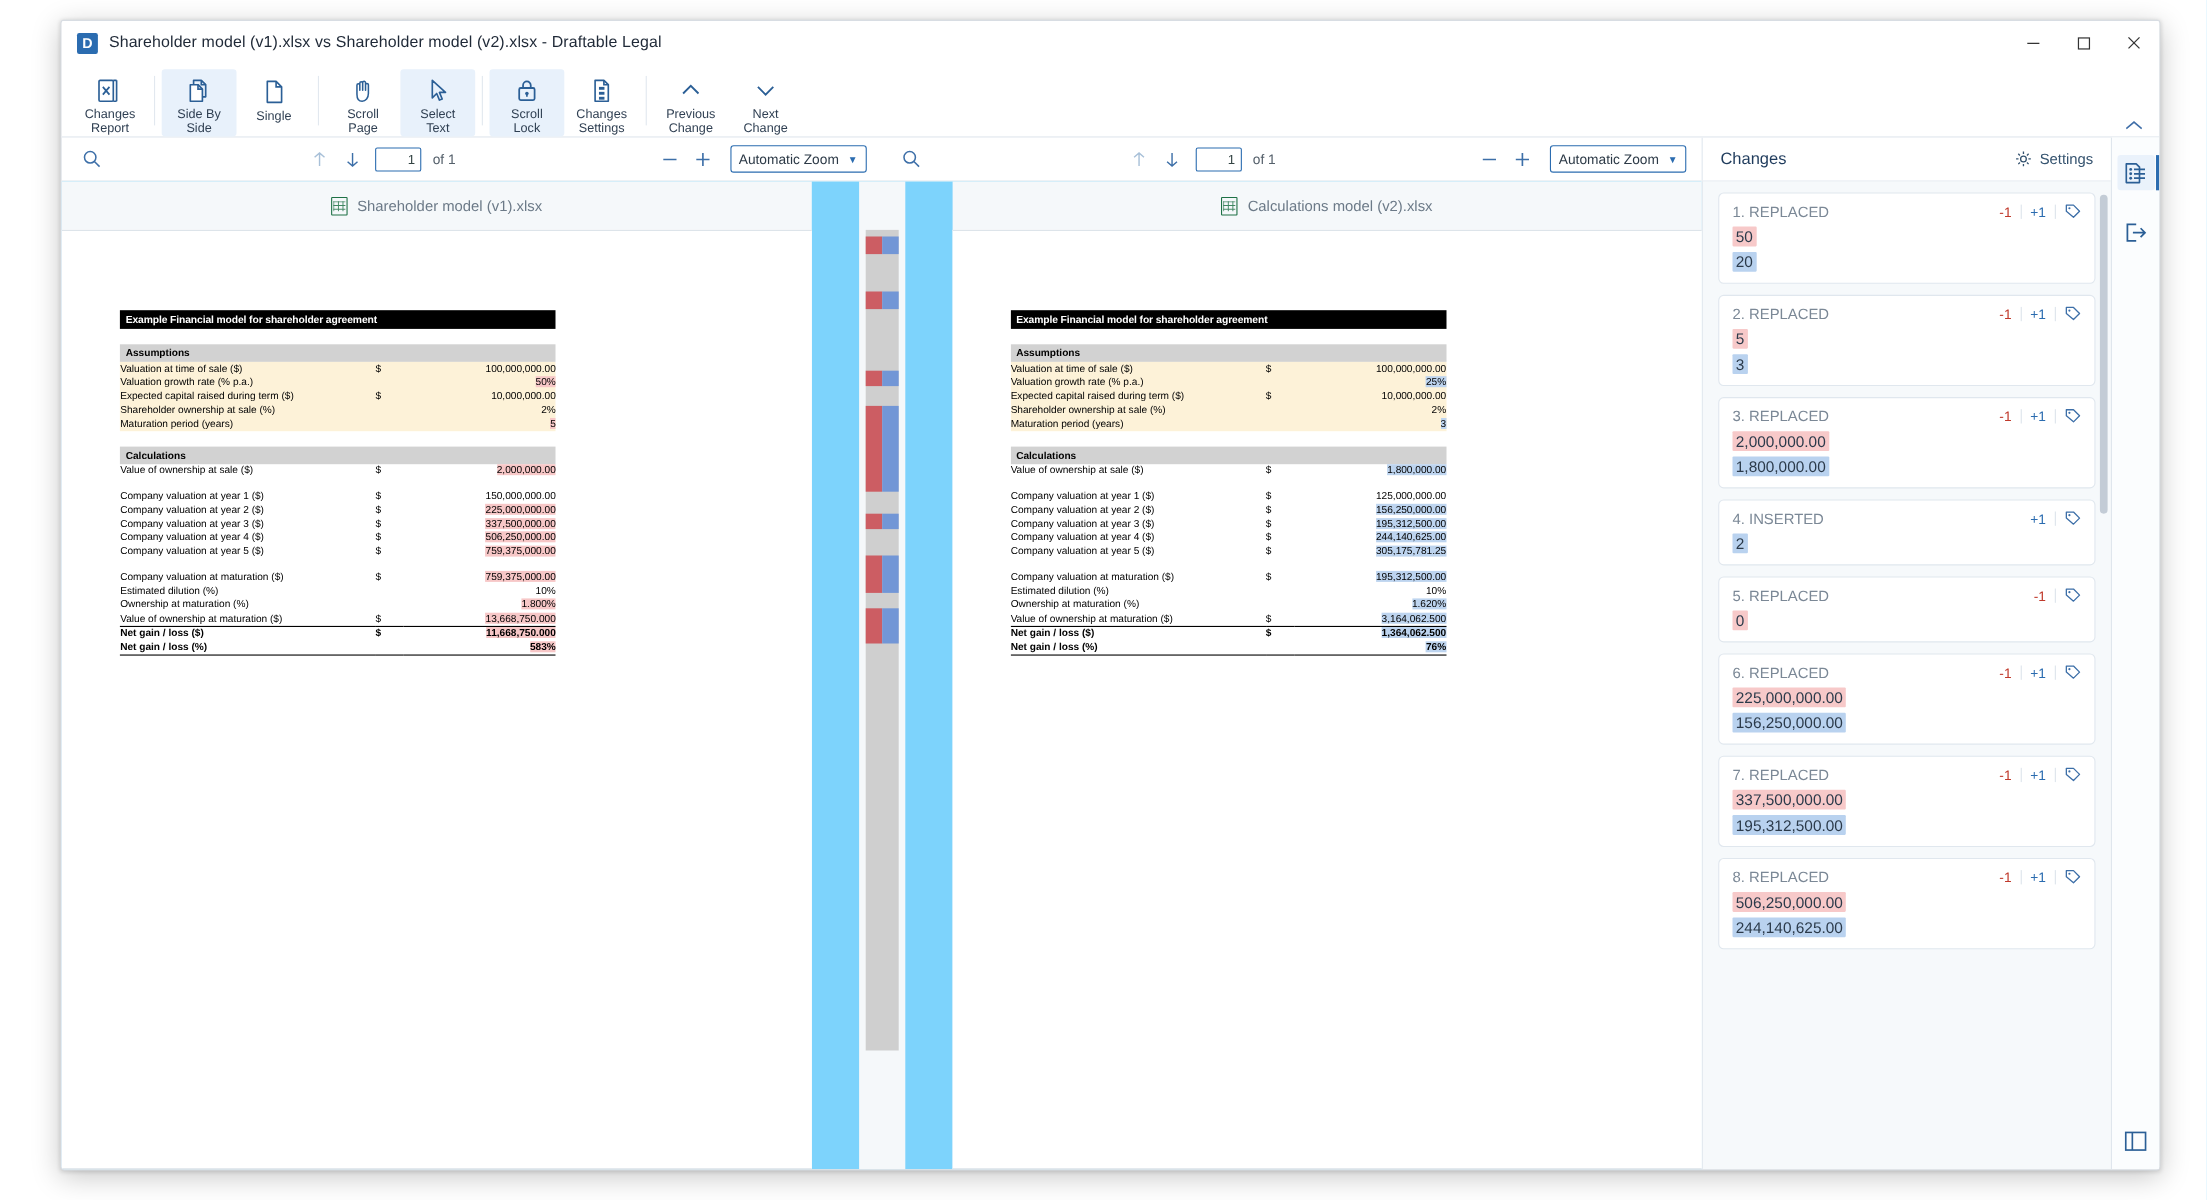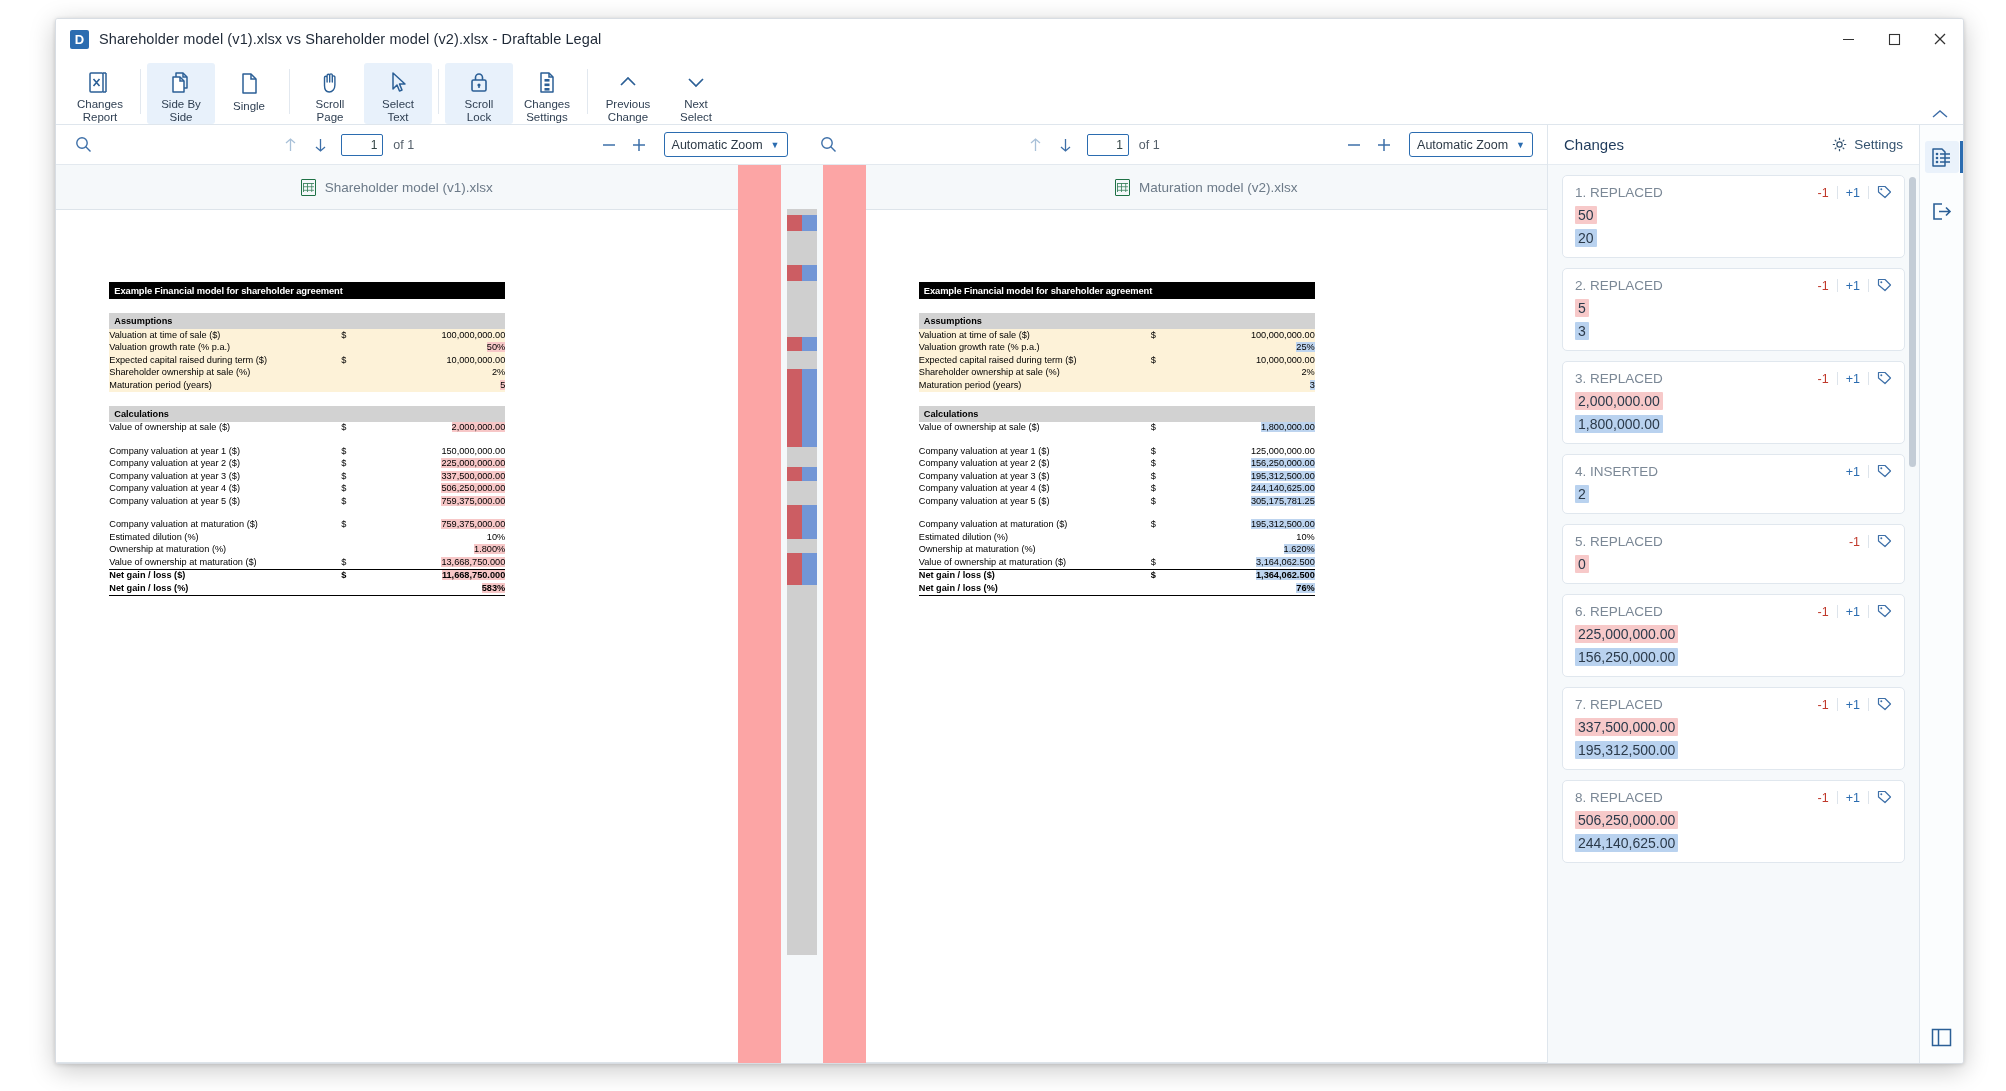--- a/index.html
+++ b/index.html
@@ -157,21 +157,21 @@
     font-size: 12.5px;
     color: #2d3a47;
     display: flex; align-items: center; justify-content: space-between;
     padding: 0 7px;
     margin-left: 8px;
     background: #fff;
   }
   .zoomsel .cv { color: #2b6cb0; font-size: 9px; margin-left: 8px; }
 
   
-  #docs { flex: 1; display: flex; min-height: 0; background: #fca5a5; gap: 43px; }
+  #docs { flex: 1; display: flex; min-height: 0; background: #7dd3fc; gap: 43px; }
   .docpane {
     flex: 1;
     min-width: 0;
     background: #f5f8fa;
     display: flex;
     flex-direction: column;
     align-items: center;
     overflow: hidden;
     position: relative;
   }
@@ -482,21 +482,21 @@
         <div class="lbl">Previous
 Change</div>
       </div>
       <div class="ribbon-btn">
         <div class="ico">
           <svg width="22" height="23" viewBox="0 0 22 23">
               <path d="M4 8 L11 15 L18 8" fill="none" stroke="#2b5f96" stroke-width="1.7"></path>
             </svg>
         </div>
         <div class="lbl">Next
-Select</div>
+Change</div>
       </div>
     </div>
 
     <div id="ribbon-collapse">
       <svg width="18" height="11" viewBox="0 0 18 11">
           <path d="M2 8 L9 2 L16 8" fill="none" stroke="#3f6ea8" stroke-width="1.4"></path>
         </svg>
     </div>
   </div>
 
@@ -727,21 +727,21 @@
               <div class="mm-row" style="top:344px;height:32px;">
                 <div class="l"></div>
                 <div class="r"></div>
               </div>
             </div>
         </div>
 
         <div class="docpane">
           <div class="doc-filename">
             <span class="xls-ico"></span>
-            <span>Maturation model (v2).xlsx</span>
+            <span>Calculations model (v2).xlsx</span>
           </div>
           <div class="page">
             <div class="sheet">
               <div class="sheet-title">Example Financial model for shareholder agreement</div>
               <div class="sec-head">Assumptions</div>
               <table class="rows fillband">
                 <tbody id="R-assump">
                     <tr class="">
                       <td class="lbl">Valuation at time of sale ($)</td>
                       <td class="cur">$</td>

